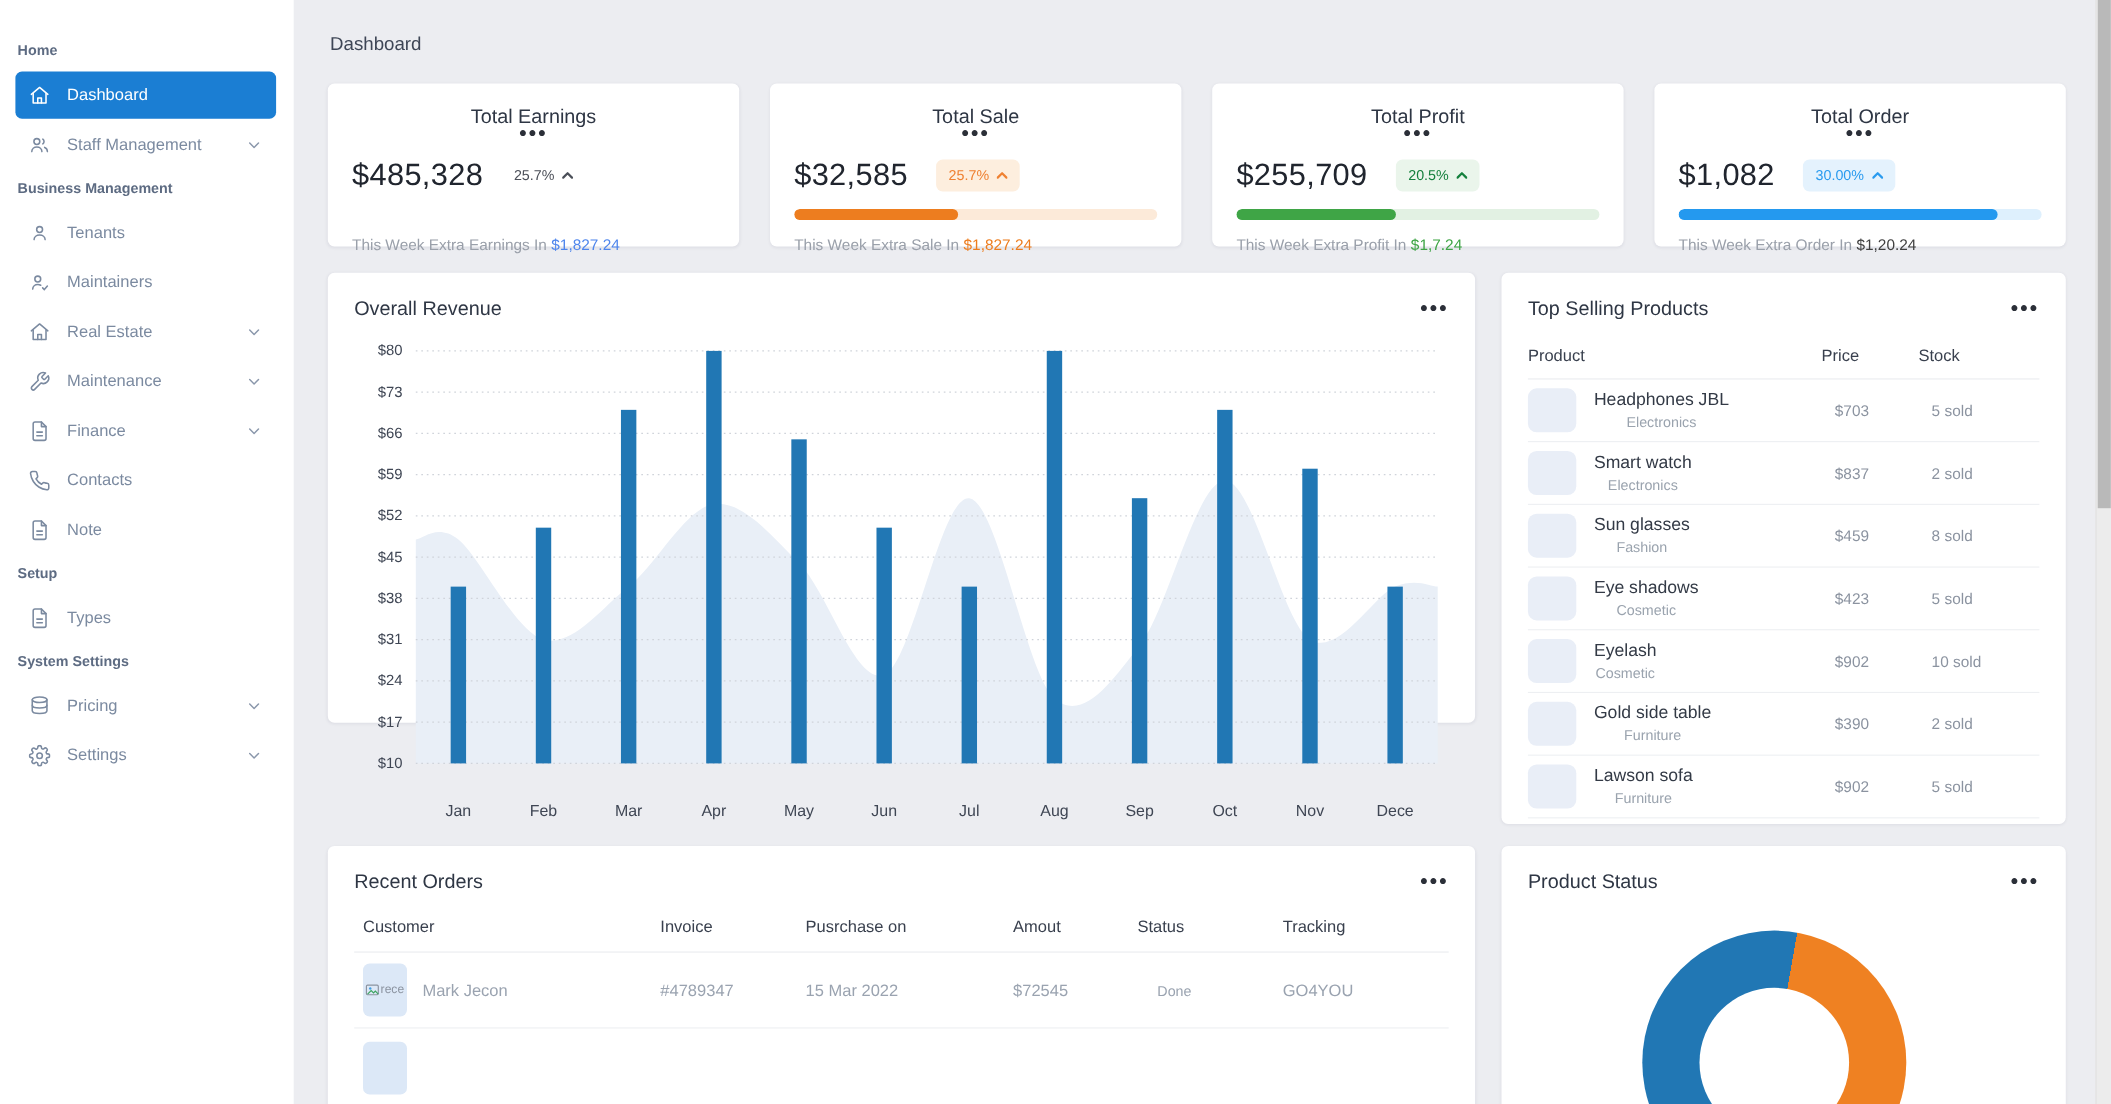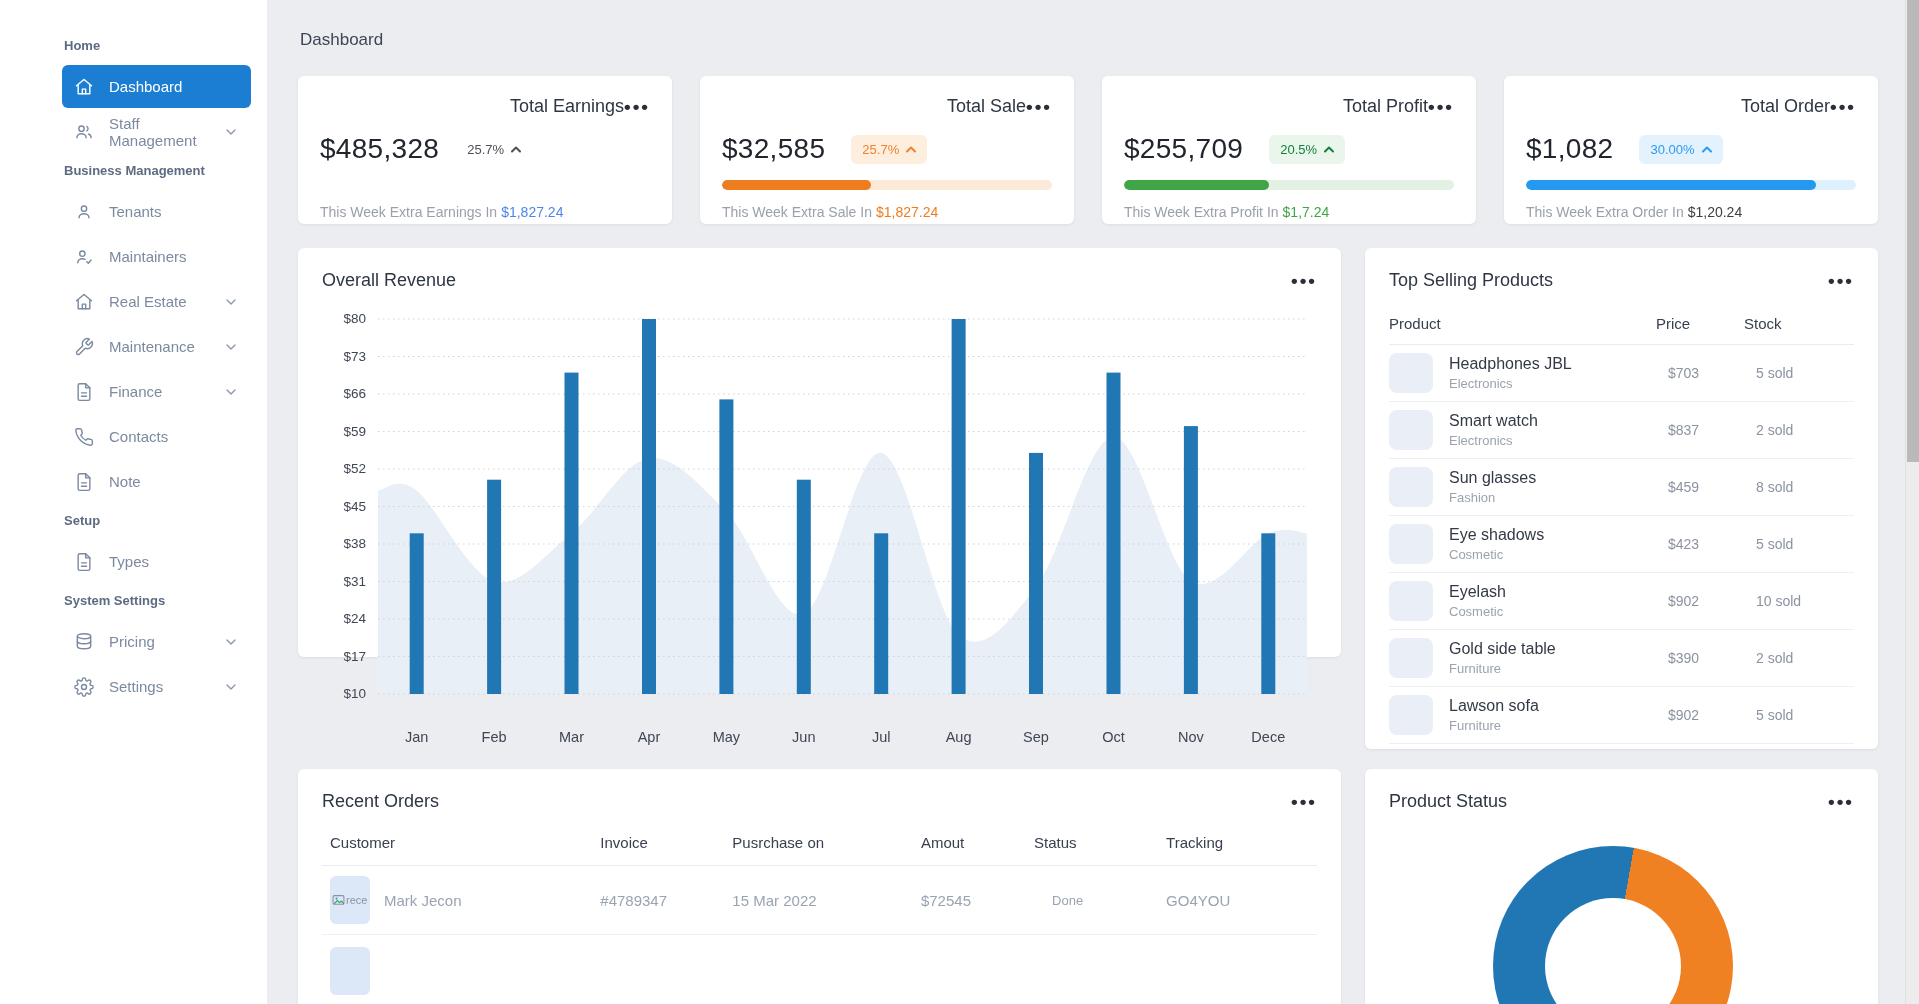--- a/index.html
+++ b/index.html
@@ -1,39 +1,39 @@
 <!DOCTYPE html>
 <html><head>
 <meta charset="utf-8">
 <style>
   html,body{margin:0;padding:0;width:1919px;height:1004px;overflow:hidden;}
   body{display:flex;font-family:"Liberation Sans",sans-serif;background:#ecedf1;position:relative;}
   *{box-sizing:border-box;}
 
   
-  .sidebar{width:267px;min-width:267px;height:100%;background:#ffffff;padding-top:30px;overflow:hidden;padding-left:48px;}
+  .sidebar{width:267px;min-width:267px;height:100%;background:#ffffff;padding-top:30px;overflow:hidden;}
   .section-header{padding:8px 16px 10px 16px;font-size:13px;font-weight:bold;color:#5d6b82;}
   .nav-item{display:flex;align-items:center;gap:15px;margin:2px 16px 2px 14px;padding:10px 12px;
             border-radius:6px;color:#7b8aa0;font-size:15px;cursor:pointer;height:43px;}
   .nav-item.active{background:#1b7ed3;color:#ffffff;}
   .icon{width:20px;height:20px;flex:none;}
   .icon svg{width:20px;height:20px;display:block;fill:none;stroke:currentColor;stroke-width:1.7;
             stroke-linecap:round;stroke-linejoin:round;}
   .chev{margin-left:auto;width:16px;height:16px;color:#8a97ab;}
   .chev svg{width:16px;height:16px;display:block;fill:none;stroke:currentColor;stroke-width:2;
             stroke-linecap:round;stroke-linejoin:round;}
 
   
   .main{flex:1;padding:22px 41px 0 31px;}
   .page-title{font-size:17px;color:#3e4656;margin:8px 0 26px 2px;}
 
   
   .cards{display:grid;grid-template-columns:repeat(4,1fr);gap:28px;}
   .card{background:#fff;border-radius:6px;padding:20px 22px;height:148px;box-shadow:0 1px 3px rgba(25,35,70,.07);}
-  .card-head{display:flex;justify-content:flex-end;align-items:center;}
+  .card-head{display:flex;justify-content:flex-end;align-items:center;flex-direction:column;}
   .card-title{font-size:18px;color:#2e3644;}
   .menu-dots{font-size:19px;letter-spacing:2px;color:#2b2f38;cursor:pointer;line-height:10px;font-weight:bold;}
   .value-row{display:flex;align-items:center;margin-top:16px;}
   .stat-value{font-size:28px;color:#20252e;letter-spacing:.3px;}
   .delta-plain{margin-left:28px;font-size:13px;color:#4c5059;display:flex;align-items:center;gap:7px;}
   .pill{margin-left:26px;font-size:13px;padding:7px 11px;border-radius:6px;display:flex;align-items:center;gap:7px;}
   .caret svg{width:10px;height:7px;display:block;fill:none;stroke:currentColor;stroke-width:2;stroke-linecap:round;stroke-linejoin:round;}
   .pill-orange{background:#fdeede;color:#ef8132;}
   .pill-green{background:#eaf5eb;color:#15803d;}
   .pill-blue{background:#e4f2fd;color:#2a9bef;}
@@ -58,21 +58,21 @@
   .orders-panel{height:420px;overflow:hidden;}
   .status-panel{height:420px;position:relative;overflow:hidden;}
 
   
   #revenue-chart{margin-top:10px;display:block;}
 
   
   .tsp-header,.tsp-row{display:grid;grid-template-columns:1fr 88px 110px;align-items:center;}
   .tsp-header{margin-top:24px;padding-bottom:12px;border-bottom:1px solid #e9ebef;font-size:15px;color:#39404e;}
   .tsp-row{height:57px;border-bottom:1px solid #edeff2;}
-  .tsp-prod{display:flex;align-items:center;gap:16px;}
+  .tsp-prod{display:flex;align-items:center;gap:16px;text-align:center;}
   .tsp-avatar{width:44px;height:40px;border-radius:8px;background:#e9eef7;}
   .tsp-name{font-size:16px;color:#333a46;}
   .tsp-cat{font-size:13px;color:#9aa3ae;margin-top:3px;}
   .tsp-num{font-size:14px;color:#8b93a0;margin-left:12px;}
 
   
   .ro-header,.ro-row{display:grid;grid-template-columns:2.15fr 1.05fr 1.5fr .9fr 1.05fr 1.2fr;align-items:center;}
   .ro-header{margin-top:22px;padding:0 0 14px 8px;border-bottom:1px solid #e9ebef;font-size:15px;color:#39404e;}
   .ro-row{padding:10px 0 10px 8px;border-bottom:1px solid #edeff2;font-size:15px;color:#9aa3b0;}
   .ro-cust{display:flex;align-items:center;gap:14px;}

